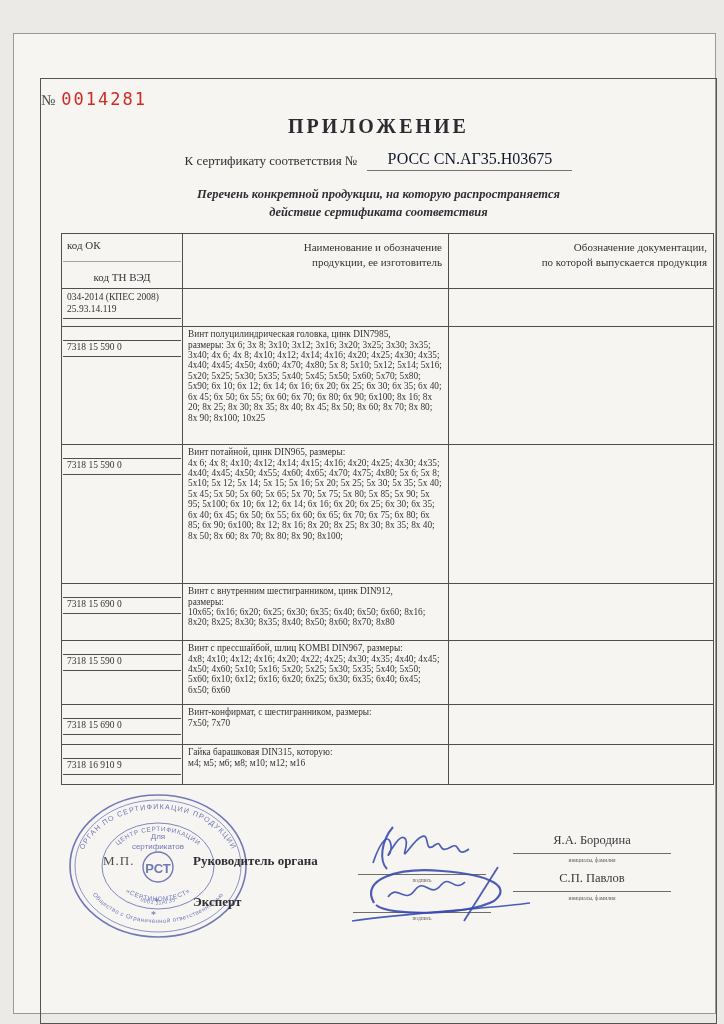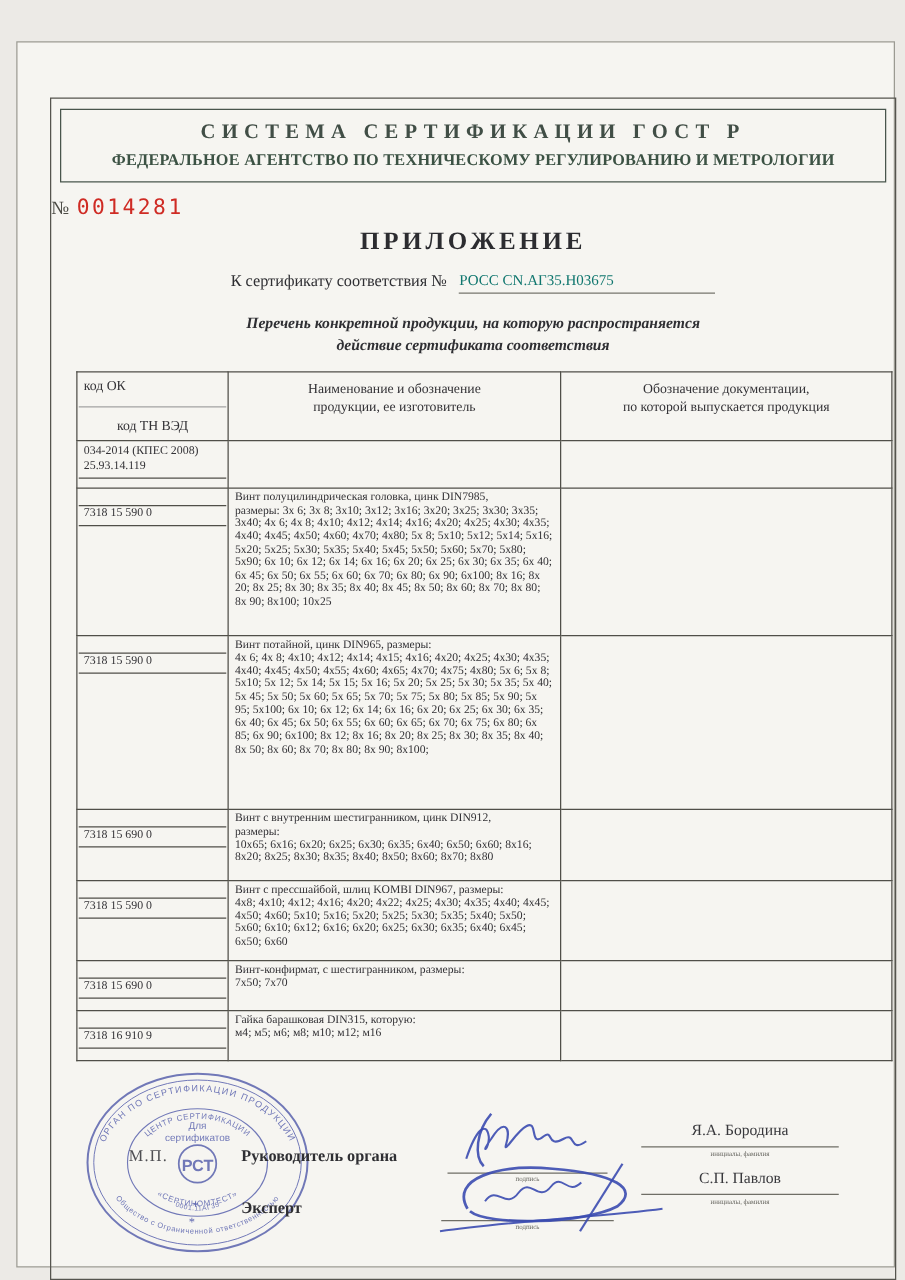--- a/index.html
+++ b/index.html
@@ -9,56 +9,52 @@
   .inner-frame{position:absolute;left:26px;top:44px;width:675px;height:944px;border:1.5px solid #55544e;}
   .header-box{margin:8px 7px 0 7px;border:1.5px solid #49564c;padding:7px 4px 9px;text-align:center;}
   .h1{font-size:16.5px;font-weight:bold;letter-spacing:5px;color:#414e46;}
   .h2{font-size:13px;font-weight:bold;letter-spacing:0.2px;color:#3c5244;margin-top:5px;}
   .number-row{margin-top:10px;text-align:left;padding-right:82px;height:22px;}
   .num-prefix{font-size:15px;color:#4b4b45;margin-right:6px;}
   .num-value{font-family:"DejaVu Sans Mono", monospace;font-size:17px;letter-spacing:2px;color:#cf2b24;}
   .doc-title{margin-top:4px;text-align:center;font-size:20px;font-weight:bold;letter-spacing:3px;color:#2c2c30;}
   .cert-line{margin-top:12px;display:flex;justify-content:center;align-items:flex-end;}
   .cert-label{font-size:13px;color:#2f2f33;margin-right:10px;padding-bottom:2px;}
-  .cert-value-box{width:205px;border-bottom:1px solid #77766e;font-size:12px;color:#0f766e;padding-bottom:2px;}
+  .cert-value-box{width:205px;border-bottom:1px solid #77766e;text-align:center;font-size:16px;color:#0f172a;padding-bottom:2px;}
   .subtitle{margin-top:14px;text-align:center;font-size:12.5px;font-weight:bold;color:#2f2f33;white-space:pre-line;line-height:1.45;font-style:italic;}
   table.main{margin-top:12px;margin-left:20px;width:653px;border-collapse:collapse;table-layout:fixed;}
   table.main td,table.main th{border:1px solid #504f49;vertical-align:top;color:#333236;}
   .pre{white-space:pre-line;}
   th.c1h,td.c1{width:118px;}
   th.c2h,td.c2{width:253px;}
   th.c3h,td.c3{width:252px;margin-left:28px;}
   th{font-weight:normal;}
   .c1h div.top{text-align:left;font-size:11px;padding:4px 4px 10px;border-bottom:1px solid #a3a3a3;}
   .c1h div.bot{text-align:center;font-size:11px;padding:9px 4px 4px;}
-  .c2h,.c3h{font-size:11px;text-align:center;padding:6px 6px;line-height:1.35;}
+  .c2h,.c3h{font-size:11px;text-align:right;padding:6px 6px;line-height:1.35;}
   td.c2{font-size:9.3px;line-height:1.12;padding:2px 5px;}
   .code-box{margin-top:12px;border-top:1px solid #504f49;border-bottom:1px solid #504f49;padding:1px 4px 2px;font-size:9.5px;white-space:pre-line;line-height:1.25;}
   .code-box.first{margin-top:0;border-top:none;padding-top:2px;}
   .bottom-block{position:relative;height:152px;margin-top:6px;}
   .stamp{position:absolute;left:20px;top:0px;opacity:.85;}
   .mp-label{position:absolute;left:62px;top:62px;font-size:13px;letter-spacing:1px;color:#4e4e52;}
   .star{position:absolute;font-size:10px;color:#5a63ae;}
   .role-label{position:absolute;font-size:13px;font-weight:bold;color:#2f2f33;}
   .sig-line{position:absolute;border-bottom:1px solid #6f6e66;}
   .sig-caption{position:absolute;font-size:5.5px;color:#66655f;text-align:center;}
   .name-value{position:absolute;font-size:12.5px;color:#38383c;text-align:center;}
   .sig-svg{position:absolute;}
 </style>
 </head>
 <body>
 
 <div class="page">
   <div class="outer-frame">
     <div class="inner-frame">
 
-      <div class="header-box">
-        <div class="h1">СИСТЕМА СЕРТИФИКАЦИИ ГОСТ Р</div>
-        <div class="h2">ФЕДЕРАЛЬНОЕ АГЕНТСТВО ПО ТЕХНИЧЕСКОМУ РЕГУЛИРОВАНИЮ И МЕТРОЛОГИИ</div>
-      </div>
 
       <div class="number-row">
         <span class="num-prefix">№</span><span class="num-value">0014281</span>
       </div>
 
       <div class="doc-title">ПРИЛОЖЕНИЕ</div>
 
       <div class="cert-line">
         <span class="cert-label">К сертификату соответствия №</span>
         <span class="cert-value-box">РОСС CN.АГ35.H03675</span>

